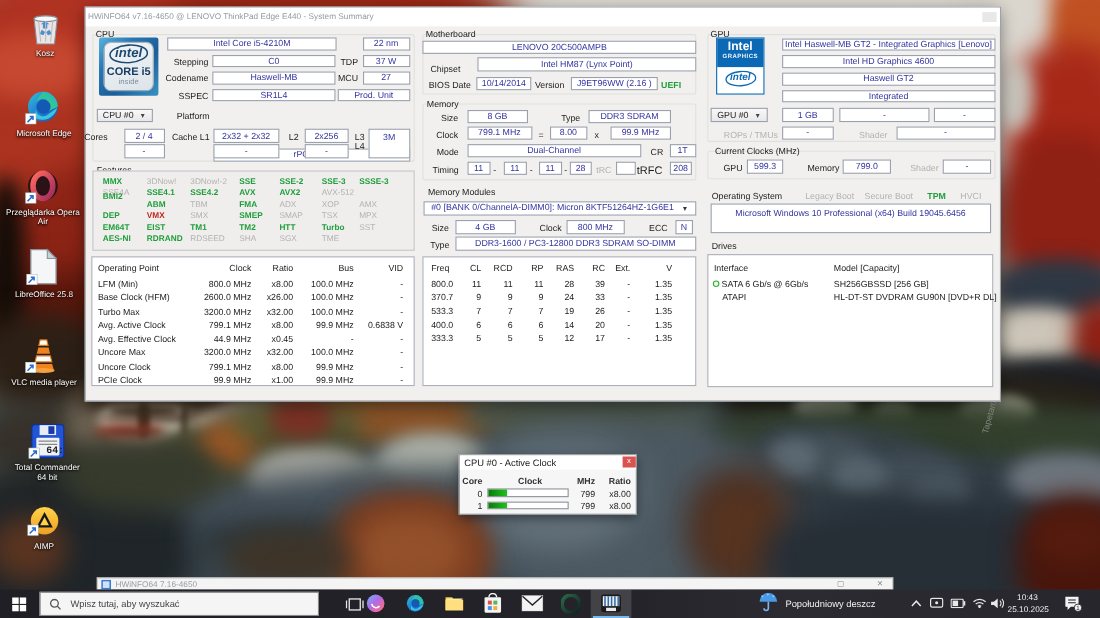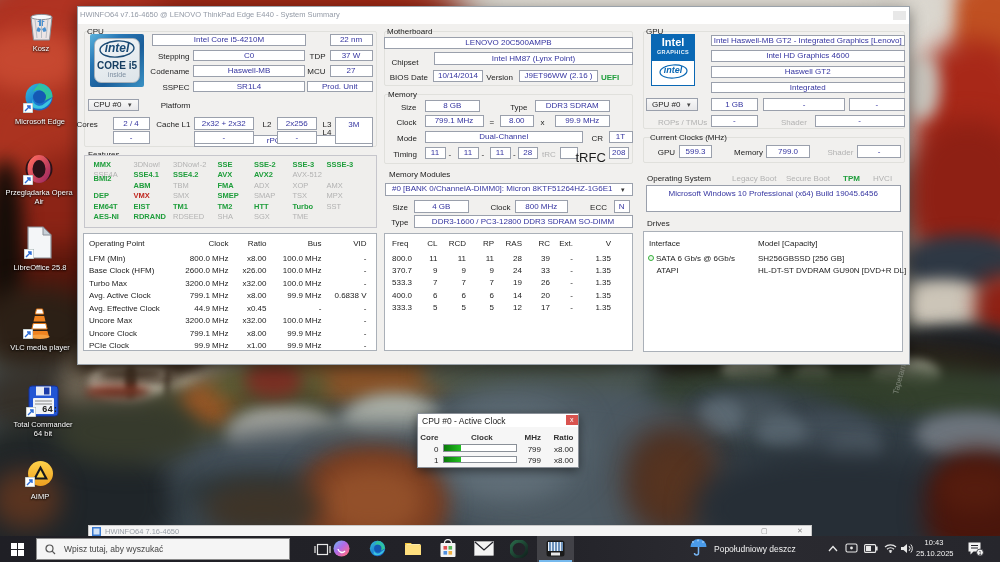--- a/index.html
+++ b/index.html
@@ -432,21 +432,21 @@
 <div class="lb" style="left:347px;top:150px;width:70px;text-align:right;font-size:8px;">Timing</div>
 <div class="fb" style="left:424.5px;top:146.5px;width:21.0px;height:12.0px;line-height:10.0px;font-size:8px;">11</div>
 <div class="lb" style="left:448.5px;top:150px;font-size:8px;">-</div>
 <div class="fb" style="left:457.5px;top:146.5px;width:21.0px;height:12.0px;line-height:10.0px;font-size:8px;">11</div>
 <div class="lb" style="left:481.5px;top:150px;font-size:8px;">-</div>
 <div class="fb" style="left:489.5px;top:146.5px;width:21.0px;height:12.0px;line-height:10.0px;font-size:8px;">11</div>
 <div class="lb" style="left:513px;top:150px;font-size:8px;">-</div>
 <div class="fb" style="left:517.5px;top:146.5px;width:20.5px;height:12.0px;line-height:10.0px;font-size:8px;">28</div>
 <div class="lb gr" style="left:542px;top:150px;font-size:8px;">tRC</div>
 <div class="fb" style="left:560px;top:146.5px;width:18px;height:12.0px;line-height:10.0px;font-size:8px;"></div>
-<div class="lb" style="left:575.5px;top:150px;width:30px;text-align:center;font-size:13px;">tRFC</div>
+<div class="lb" style="left:575.5px;top:150px;width:30px;text-align:center;font-size:10px;">tRFC</div>
 <div class="fb" style="left:608.5px;top:146.5px;width:20.5px;height:12.0px;line-height:10.0px;font-size:8px;">208</div>
 <div class="fb" style="left:385px;top:183px;width:247.5px;height:12.5px;line-height:10.5px;font-size:8px;text-align:left;padding-left:6px">#0 [BANK 0/ChannelA-DIMM0]: Micron 8KTF51264HZ-1G6E1</div>
 <div class="chev" style="left:621px;top:185.5px;color:#333">▾</div>
 <div class="lb" style="left:338px;top:203px;width:70px;text-align:right;font-size:8px;">Size</div>
 <div class="fb" style="left:413.5px;top:199.5px;width:55.5px;height:13.0px;line-height:11.0px;font-size:8px;">4 GB</div>
 <div class="lb" style="left:440.5px;top:203px;width:70px;text-align:right;font-size:8px;">Clock</div>
 <div class="fb" style="left:515px;top:199.5px;width:52.5px;height:13.0px;line-height:11.0px;font-size:8px;">800 MHz</div>
 <div class="lb" style="left:577px;top:203px;width:30px;text-align:right;font-size:8px;">ECC</div>
 <div class="fb" style="left:613.5px;top:199.5px;width:16.5px;height:13.0px;line-height:11.0px;font-size:8px;">N</div>
 <div class="lb" style="left:338.5px;top:217.5px;width:70px;text-align:right;font-size:8px;">Type</div>

